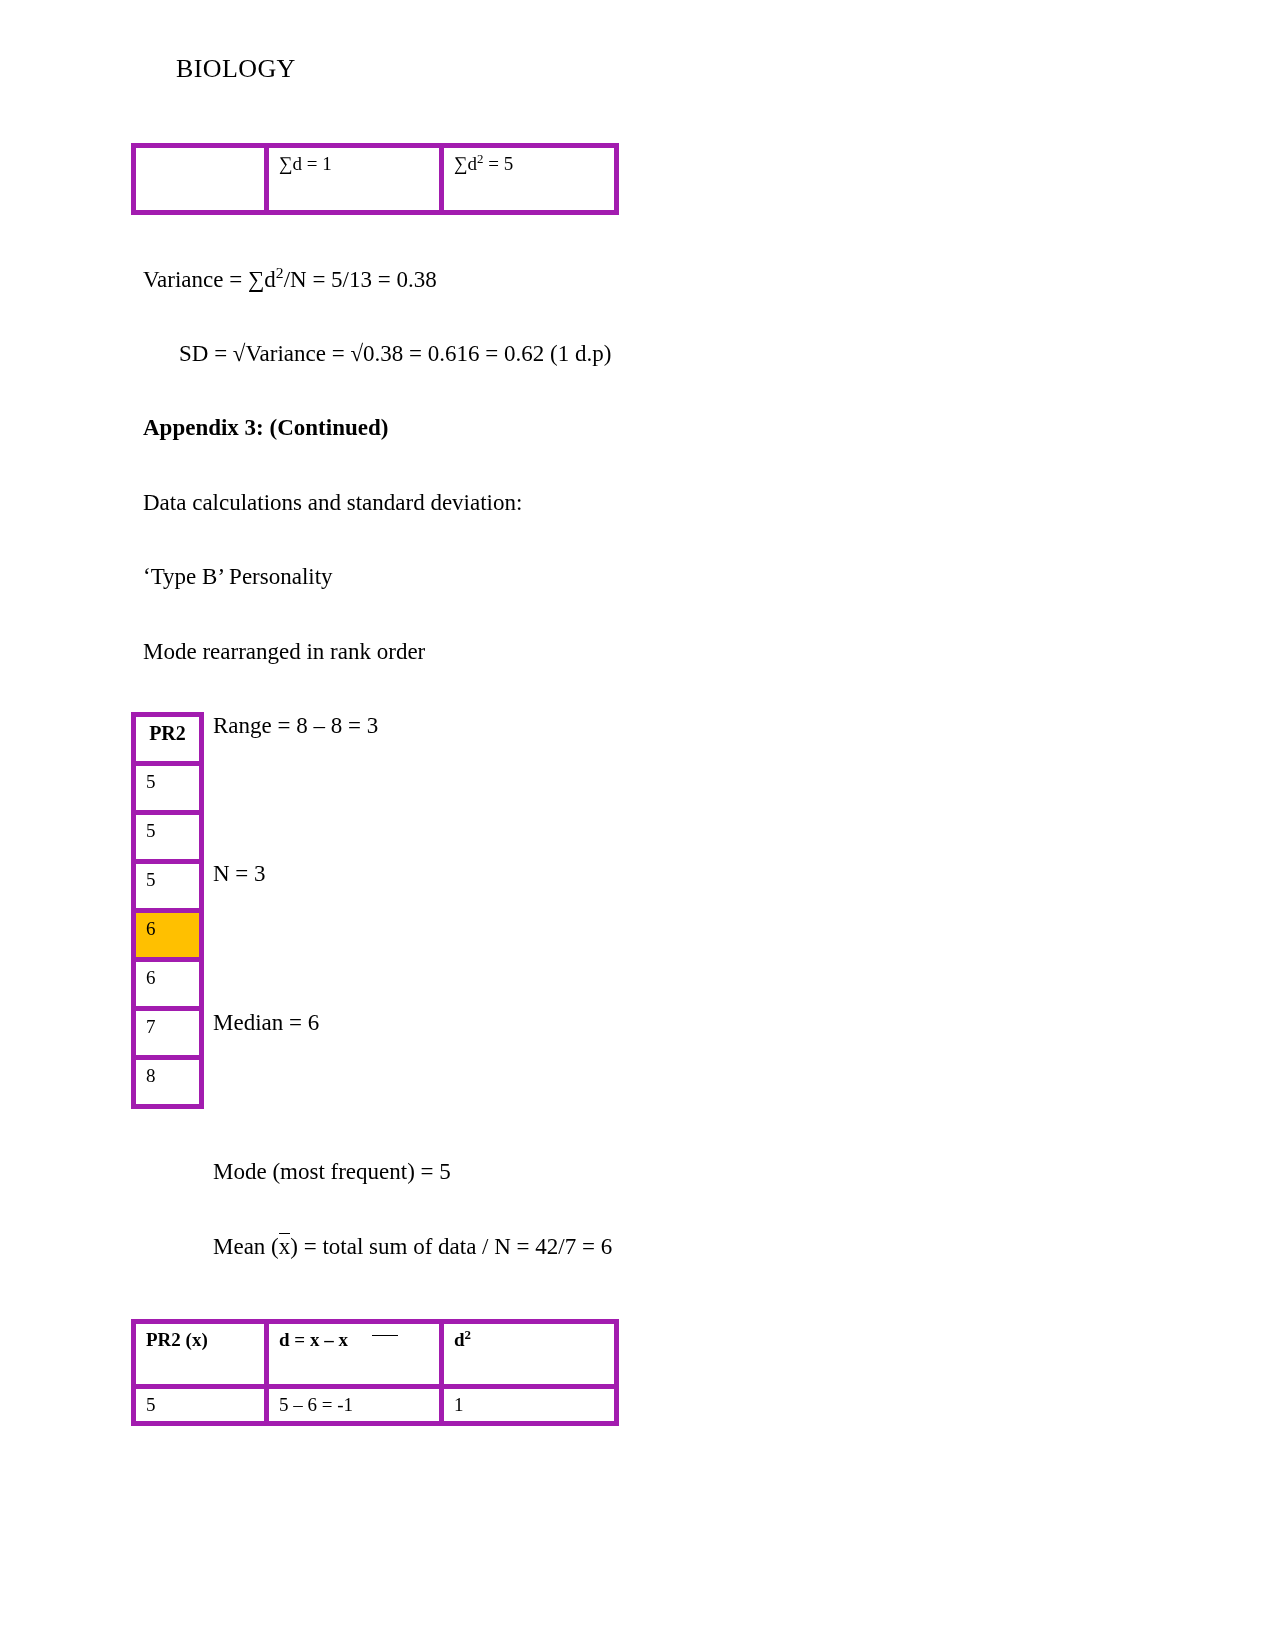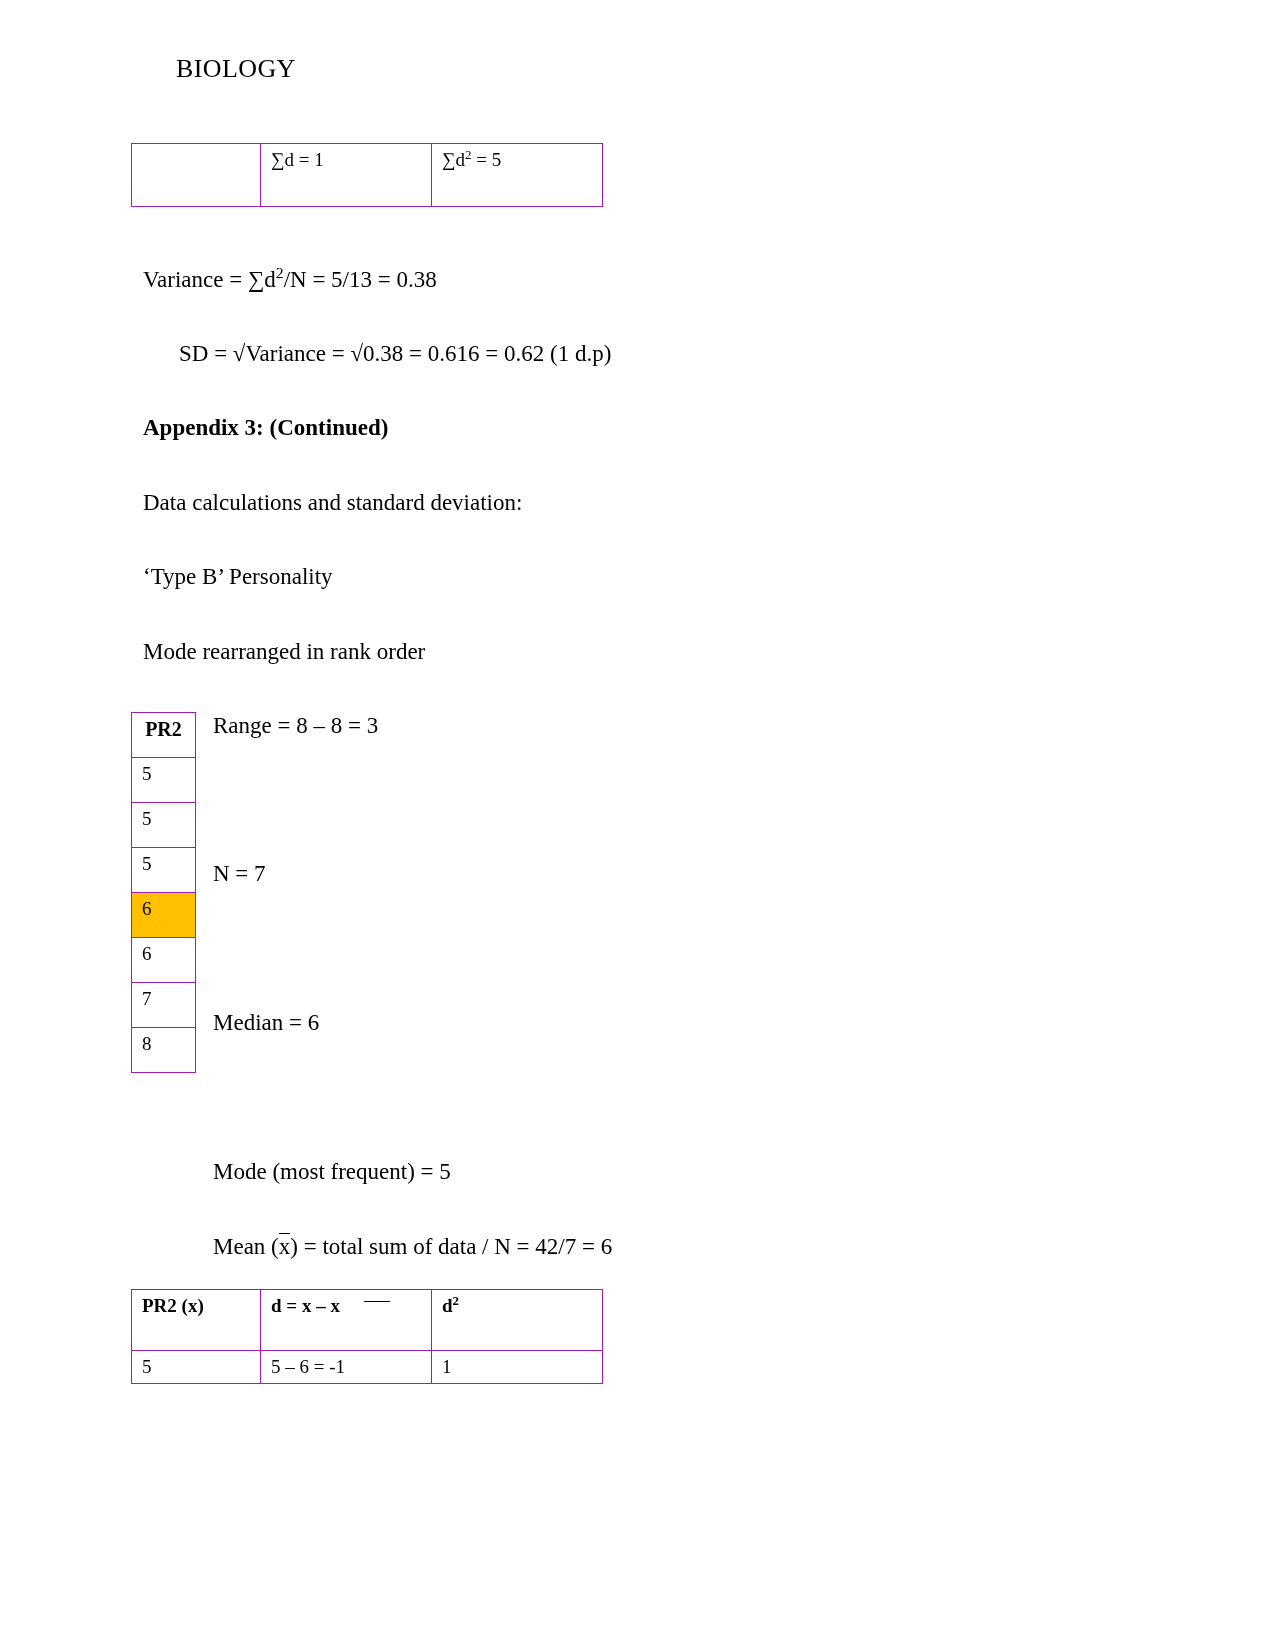--- a/index.html
+++ b/index.html
@@ -53,21 +53,21 @@
     line-height: 26px;
   }
 
   
   table.doc-table {
     border-collapse: collapse;
     table-layout: fixed;
   }
   table.doc-table td,
   table.doc-table th {
-    border: 1px solid #a21caf;
+    border: 5px solid #a21caf;
     vertical-align: top;
     padding: 4px 8px 0 10px;
     font-size: 19px;
     line-height: 24px;
     font-weight: normal;
     text-align: left;
   }
 
   
   .sum-table {
@@ -146,21 +146,21 @@
     width: 26px;
     border-top: 1.8px solid #000;
     vertical-align: 0.55em;
     margin-left: 24px;
   }
 
   
   .d-table {
     position: absolute;
     left: 131px;
-    top: 1289px;
+    top: 1319px;
   }
   .d-table td.c1 { width: 110px; }
   .d-table td.c2 { width: 152px; }
   .d-table td.c3 { width: 152px; }
   .d-table tr.head td {
     font-weight: bold;
     height: 56px;
   }
   .d-table tr.body td {
     height: 24px;
@@ -226,21 +226,21 @@
       <td>7</td>
     </tr>
     <tr>
       <td>8</td>
     </tr>
   </tbody>
     </table>
 
   <div class="annot a-range">Range = 8 – 8 = 3</div>
 
-  <div class="annot a-n">N = 7</div>
+  <div class="annot a-n">N = 3</div>
 
   <div class="annot a-median">Median = 6</div>
 
   <div class="annot a-mode">Mode (most frequent) = 5</div>
 
   <div class="annot a-mean"><span>Mean (</span><span class="ovl">x</span><span>) = total sum of data / N = 42/7 = 6</span></div>
 
   <table class="doc-table d-table">
     <tbody>
         <tr class="head">

